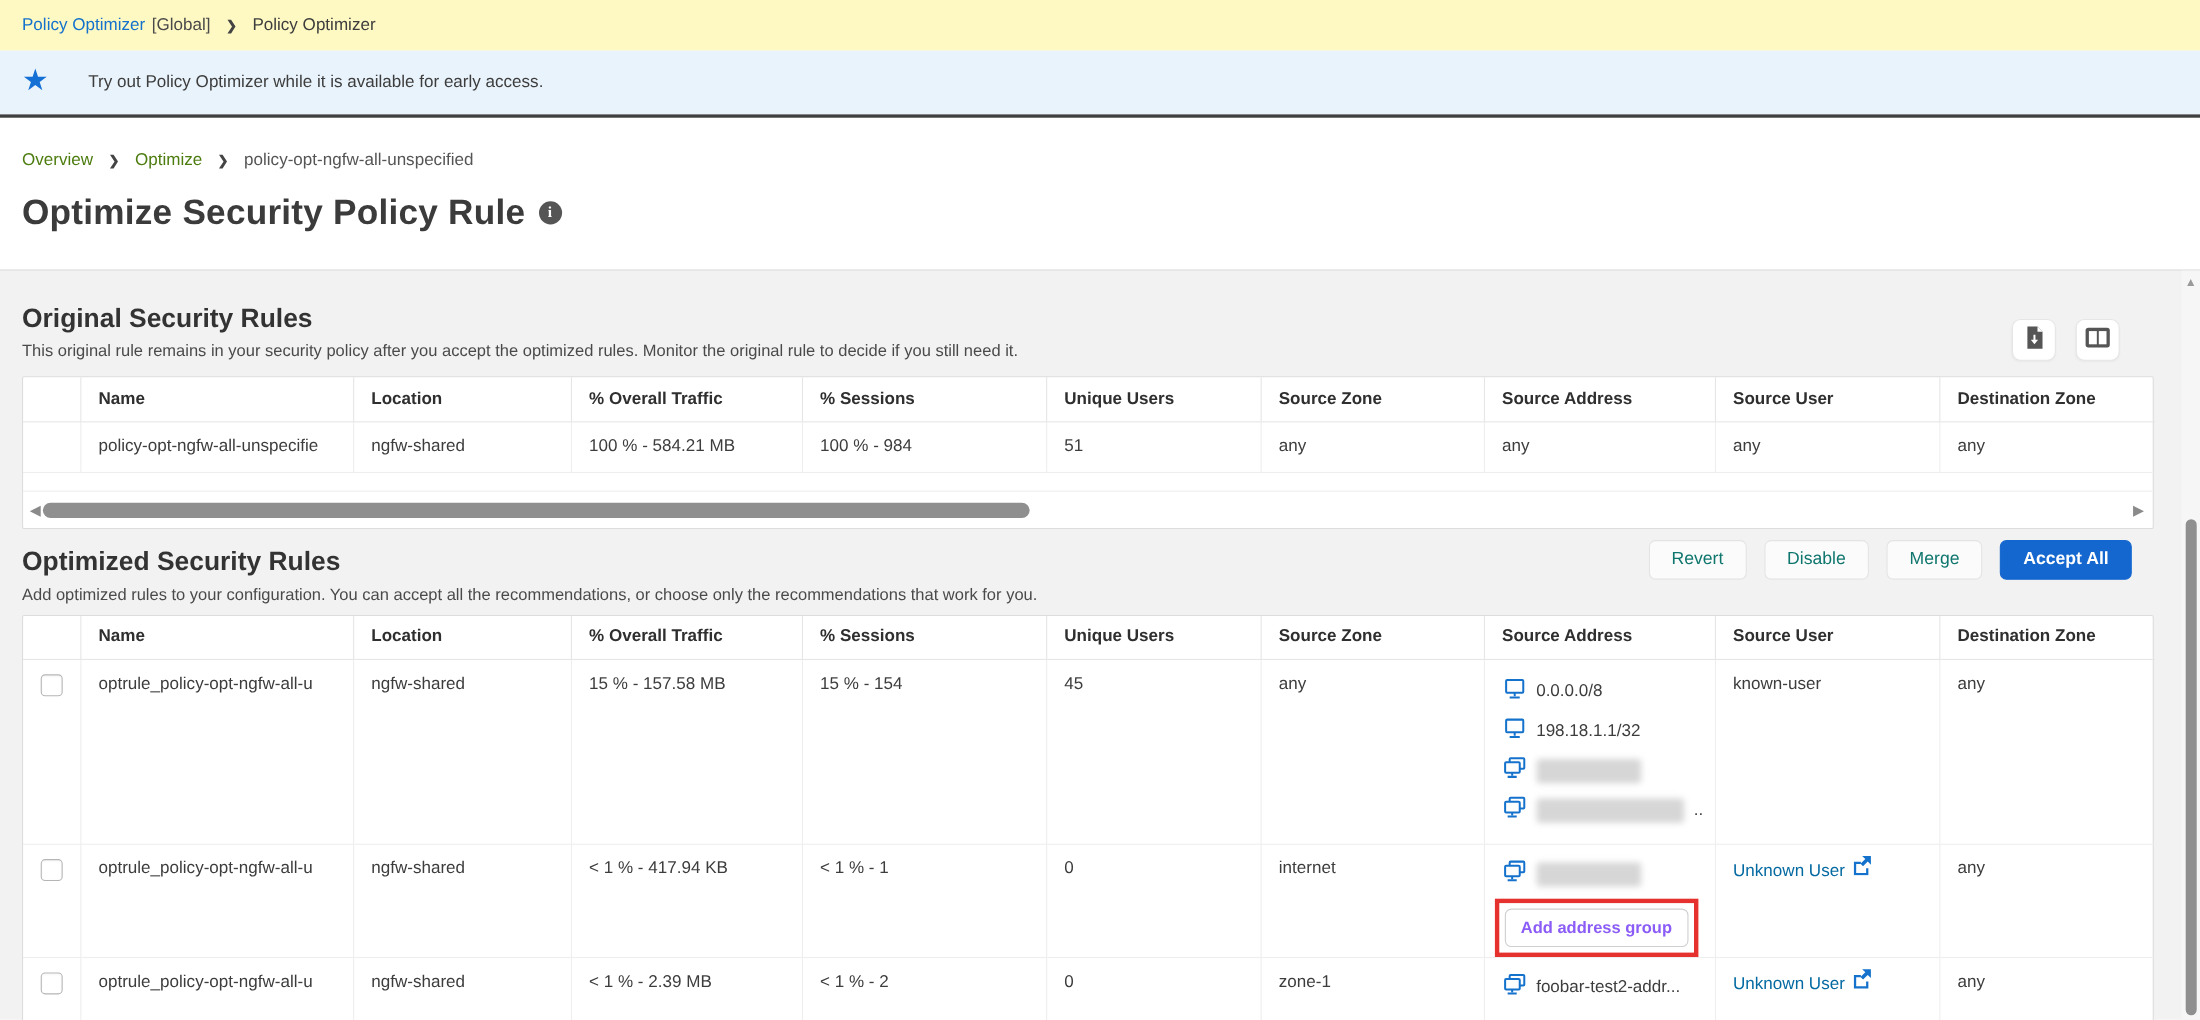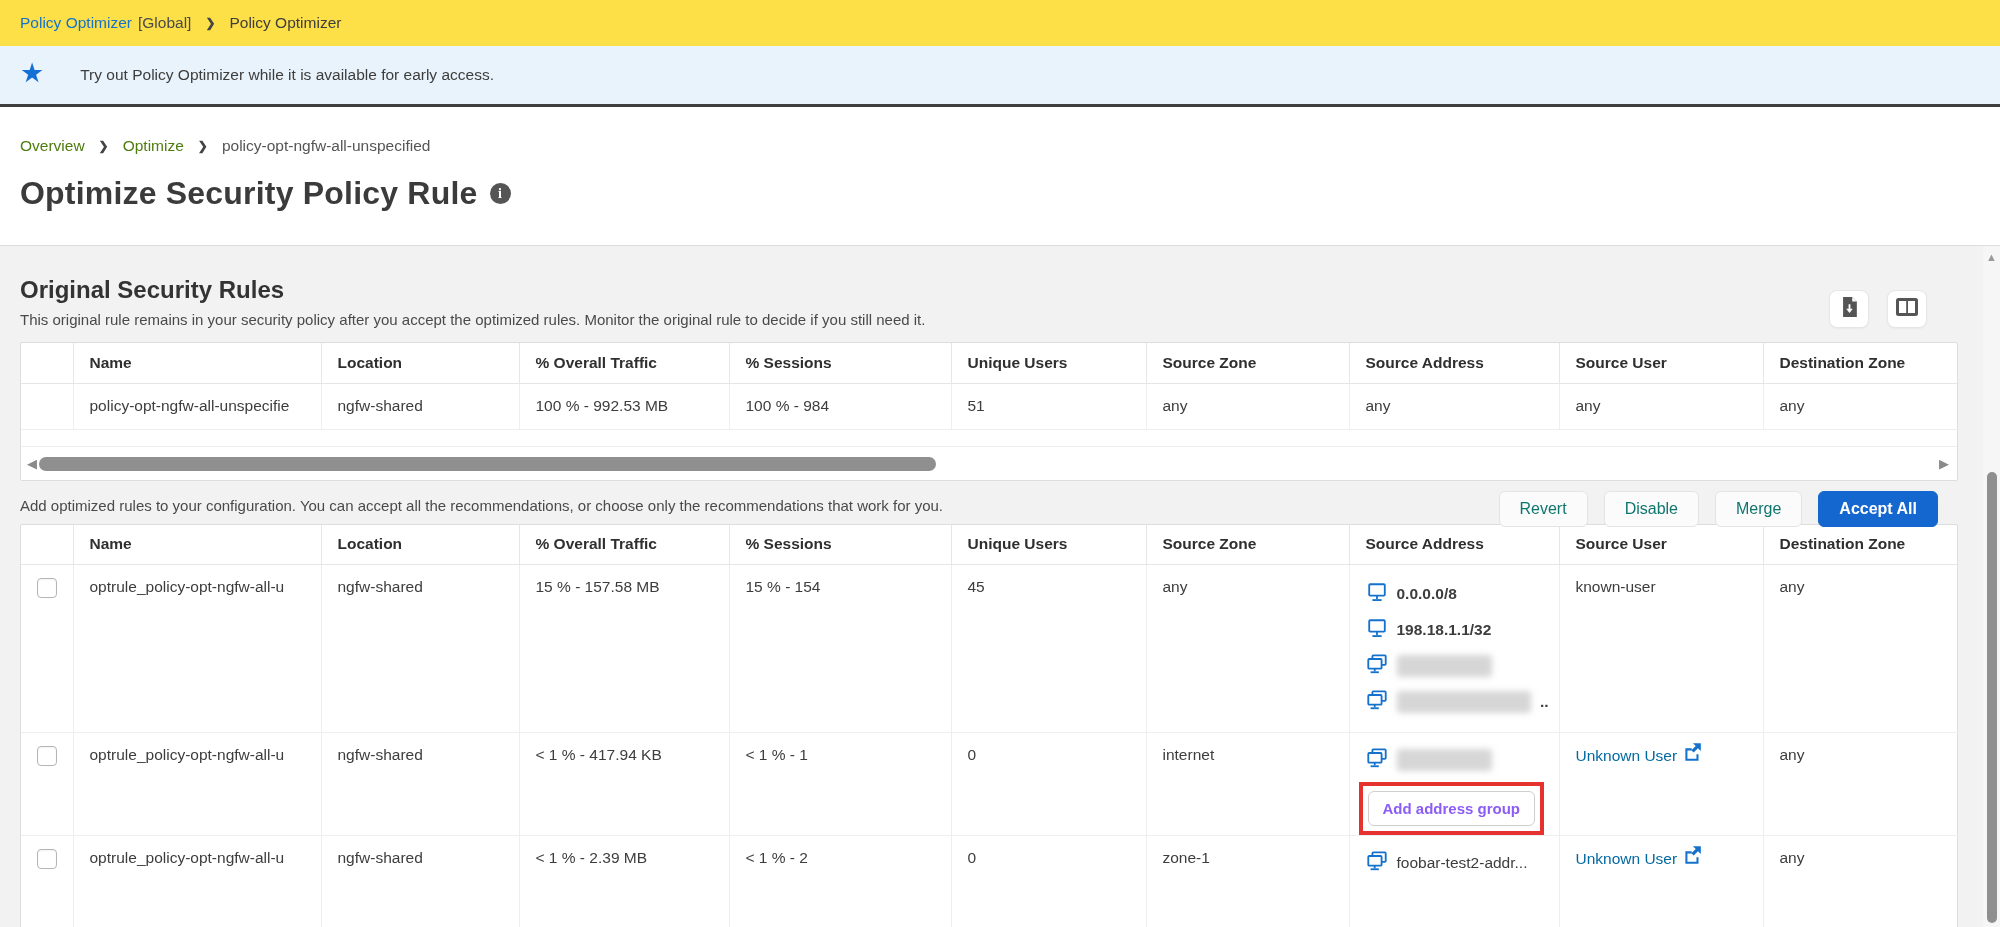--- a/index.html
+++ b/index.html
@@ -1,20 +1,20 @@
 <!DOCTYPE html>
 <html><head>
 <meta charset="utf-8">
 <style>
   * { margin:0; padding:0; box-sizing:border-box; }
   html,body { width:2000px; height:927px; overflow:hidden; background:#fff;
     font-family:"Liberation Sans", sans-serif; color:#3d3d3d; }
 
   
-  .topbar { height:46px; display:flex; align-items:center; padding:0 20px; background:#fde047; font-size:15.5px; }
+  .topbar { height:46px; display:flex; align-items:center; padding:0 20px; background:#fef9c3; font-size:15.5px; }
   .topbar .crumb-link { color:#1472cc; cursor:pointer; }
   .topbar .crumb-scope { color:#4a4a4a; margin-left:6px; }
   .crumb-chev { color:#444; font-size:12px; font-weight:bold; margin:0 14px; }
   .topbar .crumb-current { color:#3d3d3d; }
 
   
   .banner { height:61px; background:#e9f3fb; display:flex; align-items:center; padding:0 20px;
     border-bottom:3px solid #3f3f3f; }
   .banner .star { color:#1570d6; font-size:27px; line-height:1; margin-top:-3px; }
   .banner .msg { font-size:15.5px; color:#3d3d3d; margin-left:36px; }
@@ -54,21 +54,21 @@
   .t2 tr.r2 td { height:92px; }
   .t2 tr.r3 td { height:120px; border-bottom:none; }
   .cell-clip { overflow:hidden; white-space:nowrap; }
 
   .cb { width:20px; height:20px; border:1.5px solid #b5b5b5; border-radius:4px; background:#fff;
     margin:0 auto; cursor:pointer; box-shadow:inset 0 1px 2px rgba(0,0,0,.05); }
   .t1 .cb-cell, .t2 .cb-cell { padding:0; text-align:center; }
   .t2 .cb-cell { padding-top:13px; }
 
   
-  .addr-list { display:flex; flex-direction:column; gap:9px; margin-top:2px;font-weight:bold; }
+  .addr-list { display:flex; flex-direction:column; gap:9px; margin-top:2px; }
   .addr-item { display:flex; align-items:center; gap:9px; height:27px; }
   .addr-label { font-size:15.5px; color:#3d3d3d; }
   .blurred { height:22px; background:#d6d6d6; border-radius:3px; filter:blur(3px); }
   .w95 { width:95px; } .w175 { width:175px; }
 
   .red-highlight { display:inline-block; border:4px solid #e5322e; padding:5px; margin:9px 0 0 -7px; background:transparent; }
   .add-group-btn { background:#fff; border:1px solid #cfcfcf; border-radius:6px; padding:8px 14px;
     color:#8b5cf6; font-size:15px; font-weight:700; font-family:"Liberation Sans",sans-serif; cursor:pointer; }
 
   .user-link { color:#0369a1; cursor:pointer; display:inline-flex; align-items:flex-end; gap:6px; }
@@ -176,39 +176,40 @@
             <th>Source Address</th>
             <th>Source User</th>
             <th>Destination Zone</th>
           </tr>
         </thead>
         <tbody>
           <tr>
             <td class="cb-cell"></td>
             <td class="cell-clip">policy-opt-ngfw-all-unspecifie</td>
             <td>ngfw-shared</td>
-            <td>100 % - 992.53 MB</td>
+            <td>100 % - 584.21 MB</td>
             <td>100 % - 984</td>
             <td>51</td>
             <td>any</td>
             <td>any</td>
             <td>any</td>
             <td>any</td>
           </tr>
         </tbody>
       </table>
       <div class="hscroll">
         <span class="h-arrow left">◀</span>
         <div class="h-thumb"></div>
         <span class="h-arrow right">▶</span>
       </div>
     </div>
   </div>
 
   <div class="opt-head">
+    <div class="sec-title">Optimized Security Rules</div>
     <div class="sec-desc">Add optimized rules to your configuration. You can accept all the recommendations, or choose only the recommendations that work for you.</div>
   </div>
 
   <div class="toolbar">
     <button class="tb-btn ghost">Revert</button>
     <button class="tb-btn ghost">Disable</button>
     <button class="tb-btn ghost">Merge</button>
     <button class="tb-btn primary">Accept All</button>
   </div>
 

